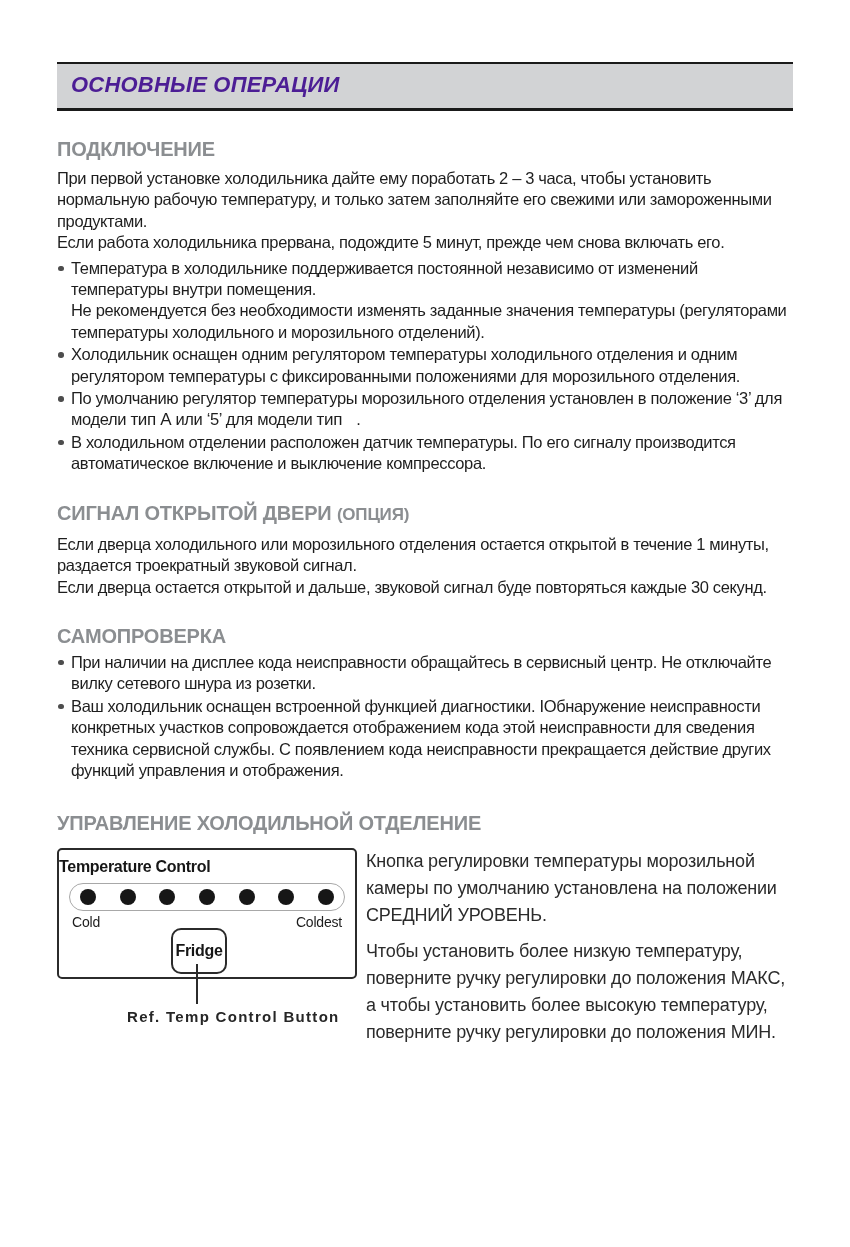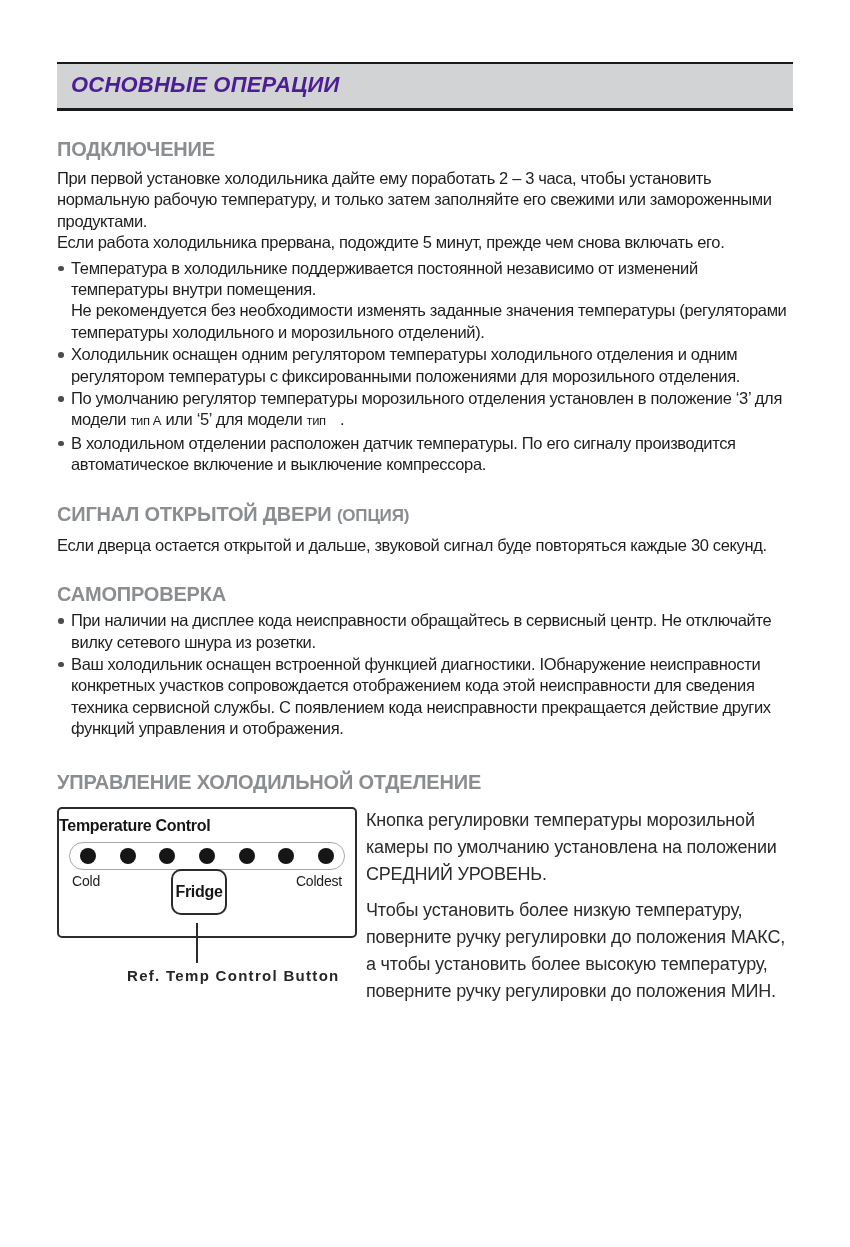--- a/index.html
+++ b/index.html
@@ -65,21 +65,21 @@
   .bullet-item::before {
     content: "";
     position: absolute;
     left: 1px;
     top: 8px;
     width: 5.5px;
     height: 5.5px;
     border-radius: 50%;
     background: #4d4d4d;
   }
-  .small-note { font-size: 13px; text-align: center; }
+  .small-note { font-size: 17px; text-align: center; }
   .gap-before { margin-left: 10px; }
   
   .control-row { display: flex; margin-top: 13px; }
   .diagram-col { flex: none; width: 300px; position: relative; height: 205px; }
   .panel-box {
     position: relative;
     width: 300px;
     height: 131px;
     border: 2px solid #2b2b2b;
     border-radius: 5px;
@@ -115,21 +115,21 @@
     display: flex;
     justify-content: space-between;
     font-size: 14px;
     letter-spacing: -0.2px;
     color: #1c1c1c;
     gap: 27px;
   }
   .fridge-btn {
     position: absolute;
     left: 112px;
-    top: 60px;
+    top: 78px;
     width: 56px;
     height: 46px;
     border: 2px solid #2b2b2b;
     border-radius: 10px;
     background: #fff;
     display: flex;
     align-items: center;
     justify-content: center;
     font-size: 16px;
     font-weight: bold;
@@ -198,20 +198,21 @@
     <div class="bullet-item">
       <span>В холодильном отделении расположен датчик температуры. По его сигналу производится автоматическое включение и выключение компрессора.</span>
     </div>
   </div>
 
   <h2 class="section-heading">
     <span>СИГНАЛ ОТКРЫТОЙ ДВЕРИ</span>
     <span class="heading-suffix">(ОПЦИЯ)</span>
   </h2>
   <div class="body-text">
+    <p>Если дверца холодильного или морозильного отделения остается открытой в течение 1 минуты, раздается троекратный звуковой сигнал.</p>
     <p>Если дверца остается открытой и дальше, звуковой сигнал буде повторяться каждые 30 секунд.</p>
   </div>
 
   <h2 class="section-heading">САМОПРОВЕРКА</h2>
   <div class="bullets">
     <div class="bullet-item" style="margin-top:4px">
       <span>При наличии на дисплее кода неисправности обращайтесь в сервисный центр. Не отключайте вилку сетевого шнура из розетки.</span>
     </div>
     <div class="bullet-item">
       <span>Ваш холодильник оснащен встроенной функцией диагностики. IОбнаружение неисправности конкретных участков сопровождается отображением кода этой неисправности для сведения техника сервисной службы. С появлением кода неисправности прекращается действие других функций управления и отображения.</span>

